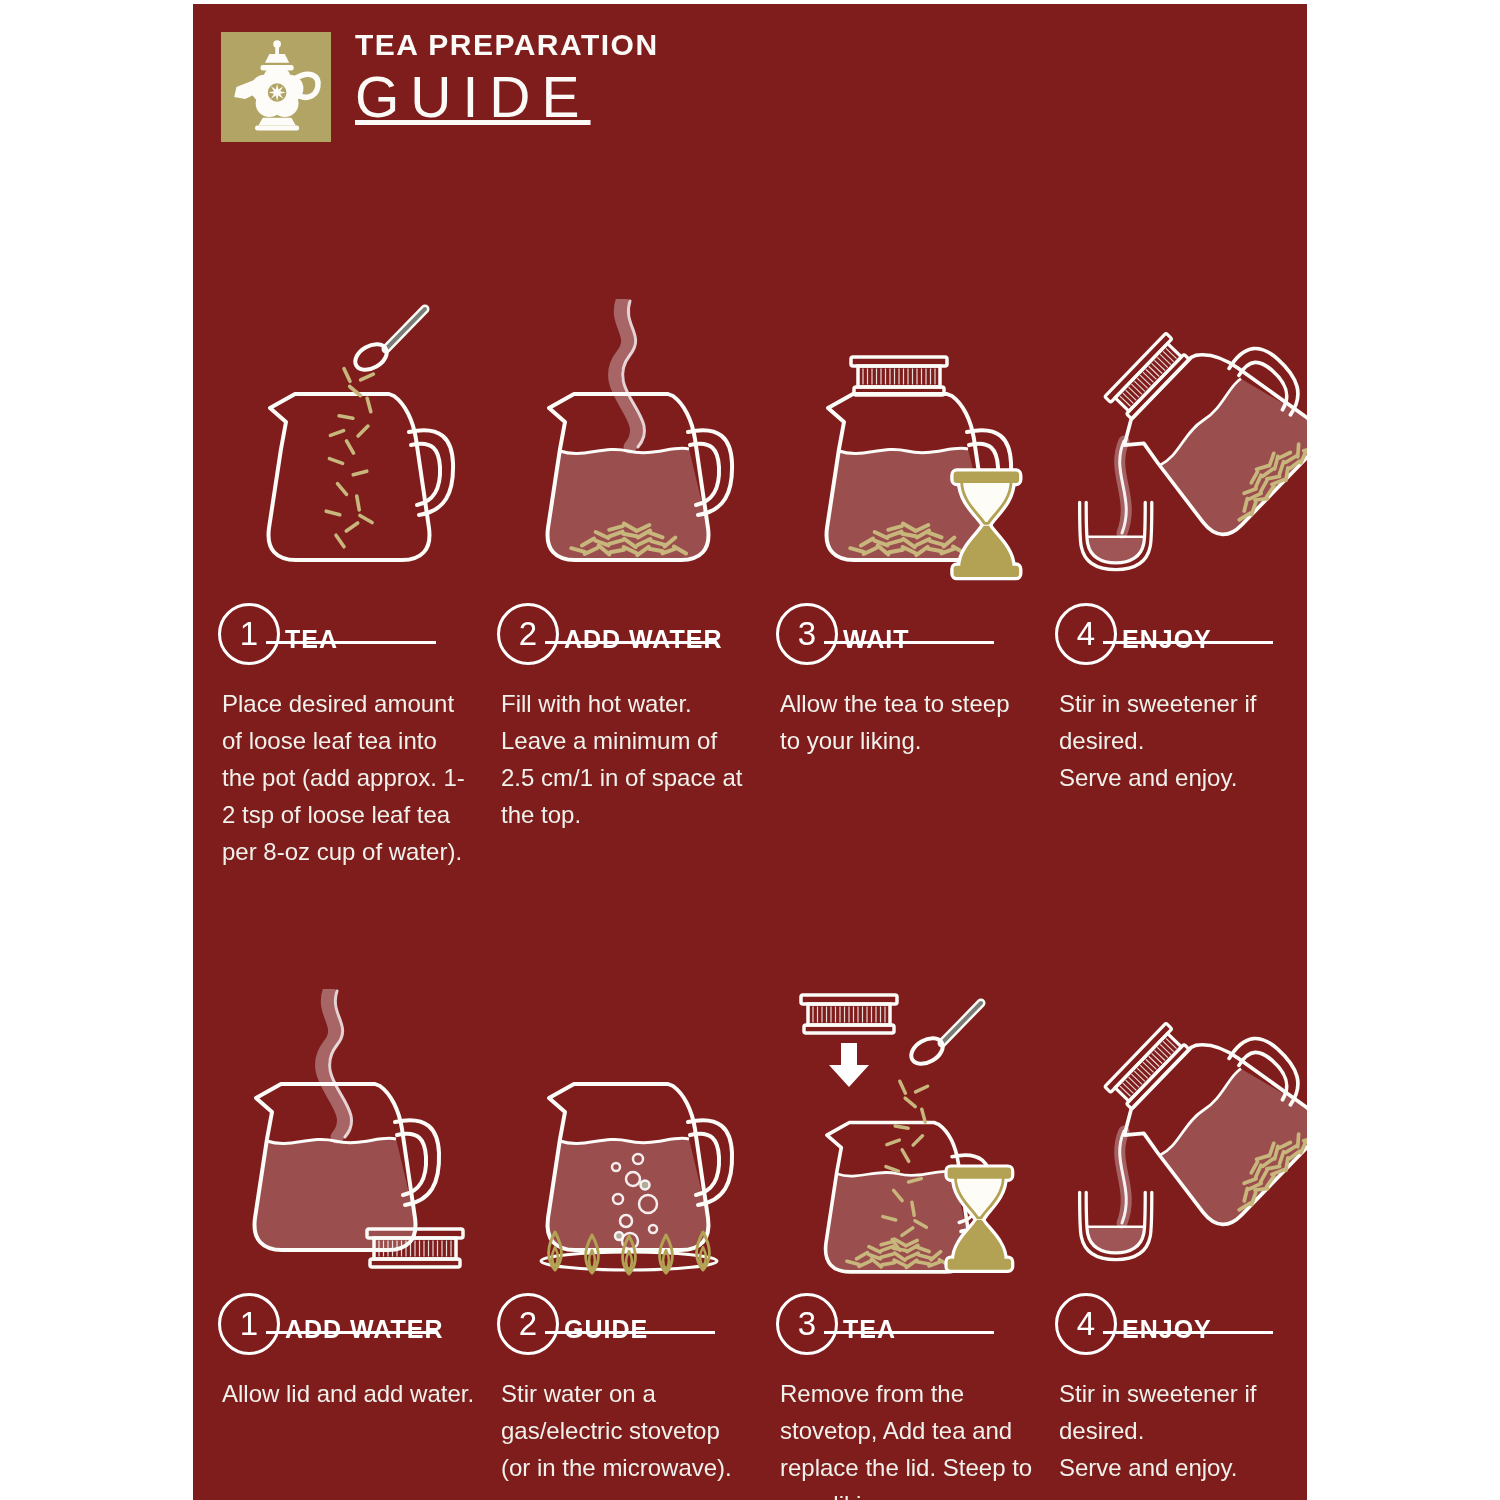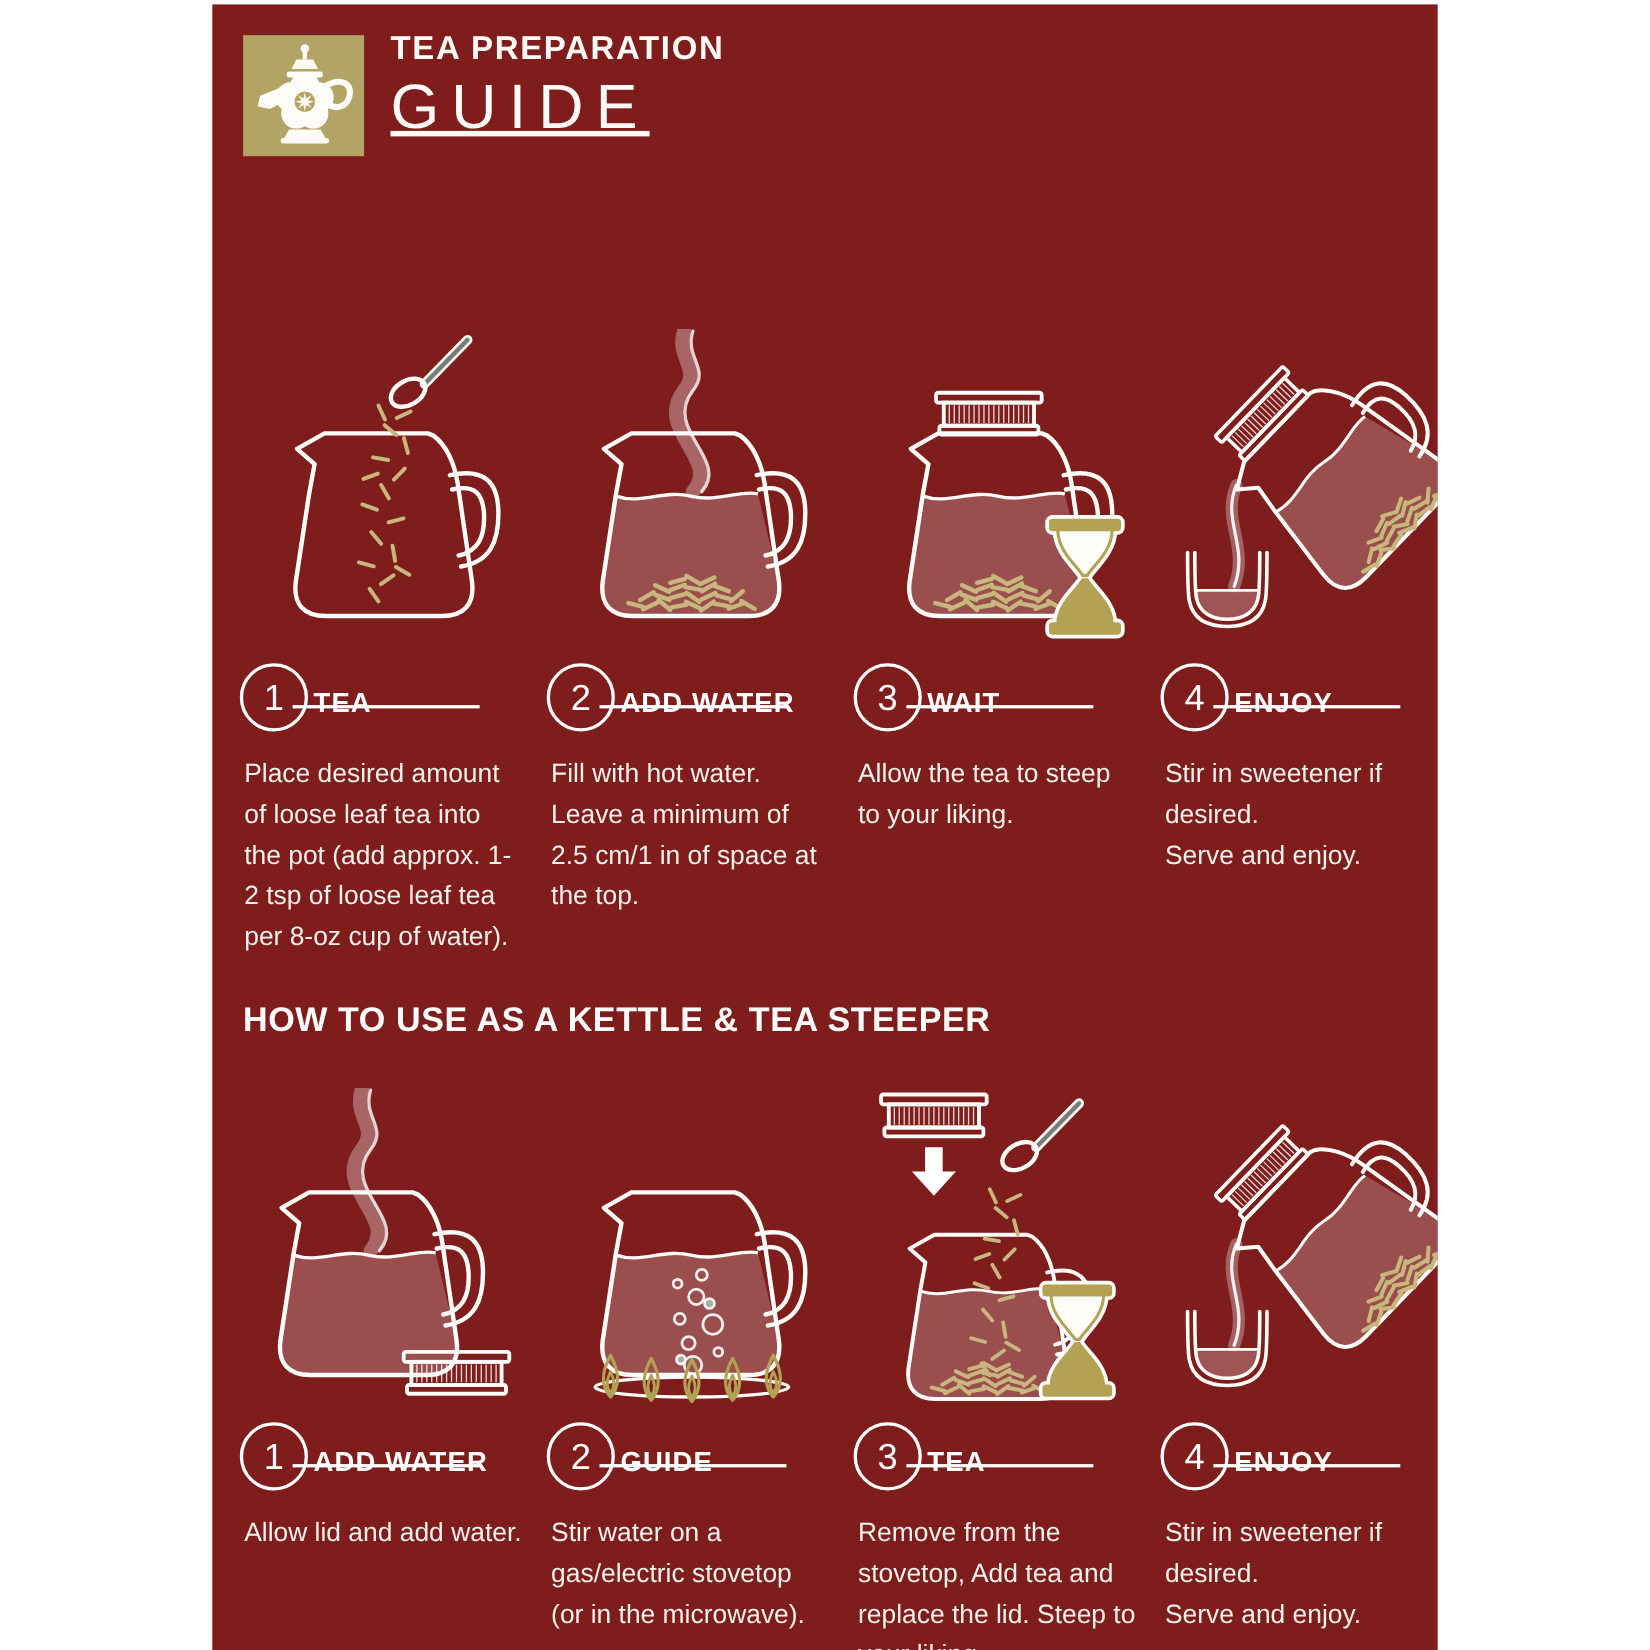--- a/index.html
+++ b/index.html
@@ -267,21 +267,20 @@
             <span>4</span>
           </div>
         <div class="label">ENJOY</div>
         <div class="rule"></div>
       </div>
       <p class="desc">Stir in sweetener if desired.
 Serve and enjoy.</p>
     </div>
   </div>
 
-  <h2 class="sec2title">HOW TO USE AS A KETTLE &amp; TEA STEEPER</h2>
 
   <div class="stepgrid" id="row2">
 
     <div class="step">
       <div class="illus">
         <svg viewBox="0 0 260 290">
           <g transform="translate(-14,0)">
             <use href="#pot"></use>
             <use href="#potwater"></use>
             <use href="#steam"></use>

